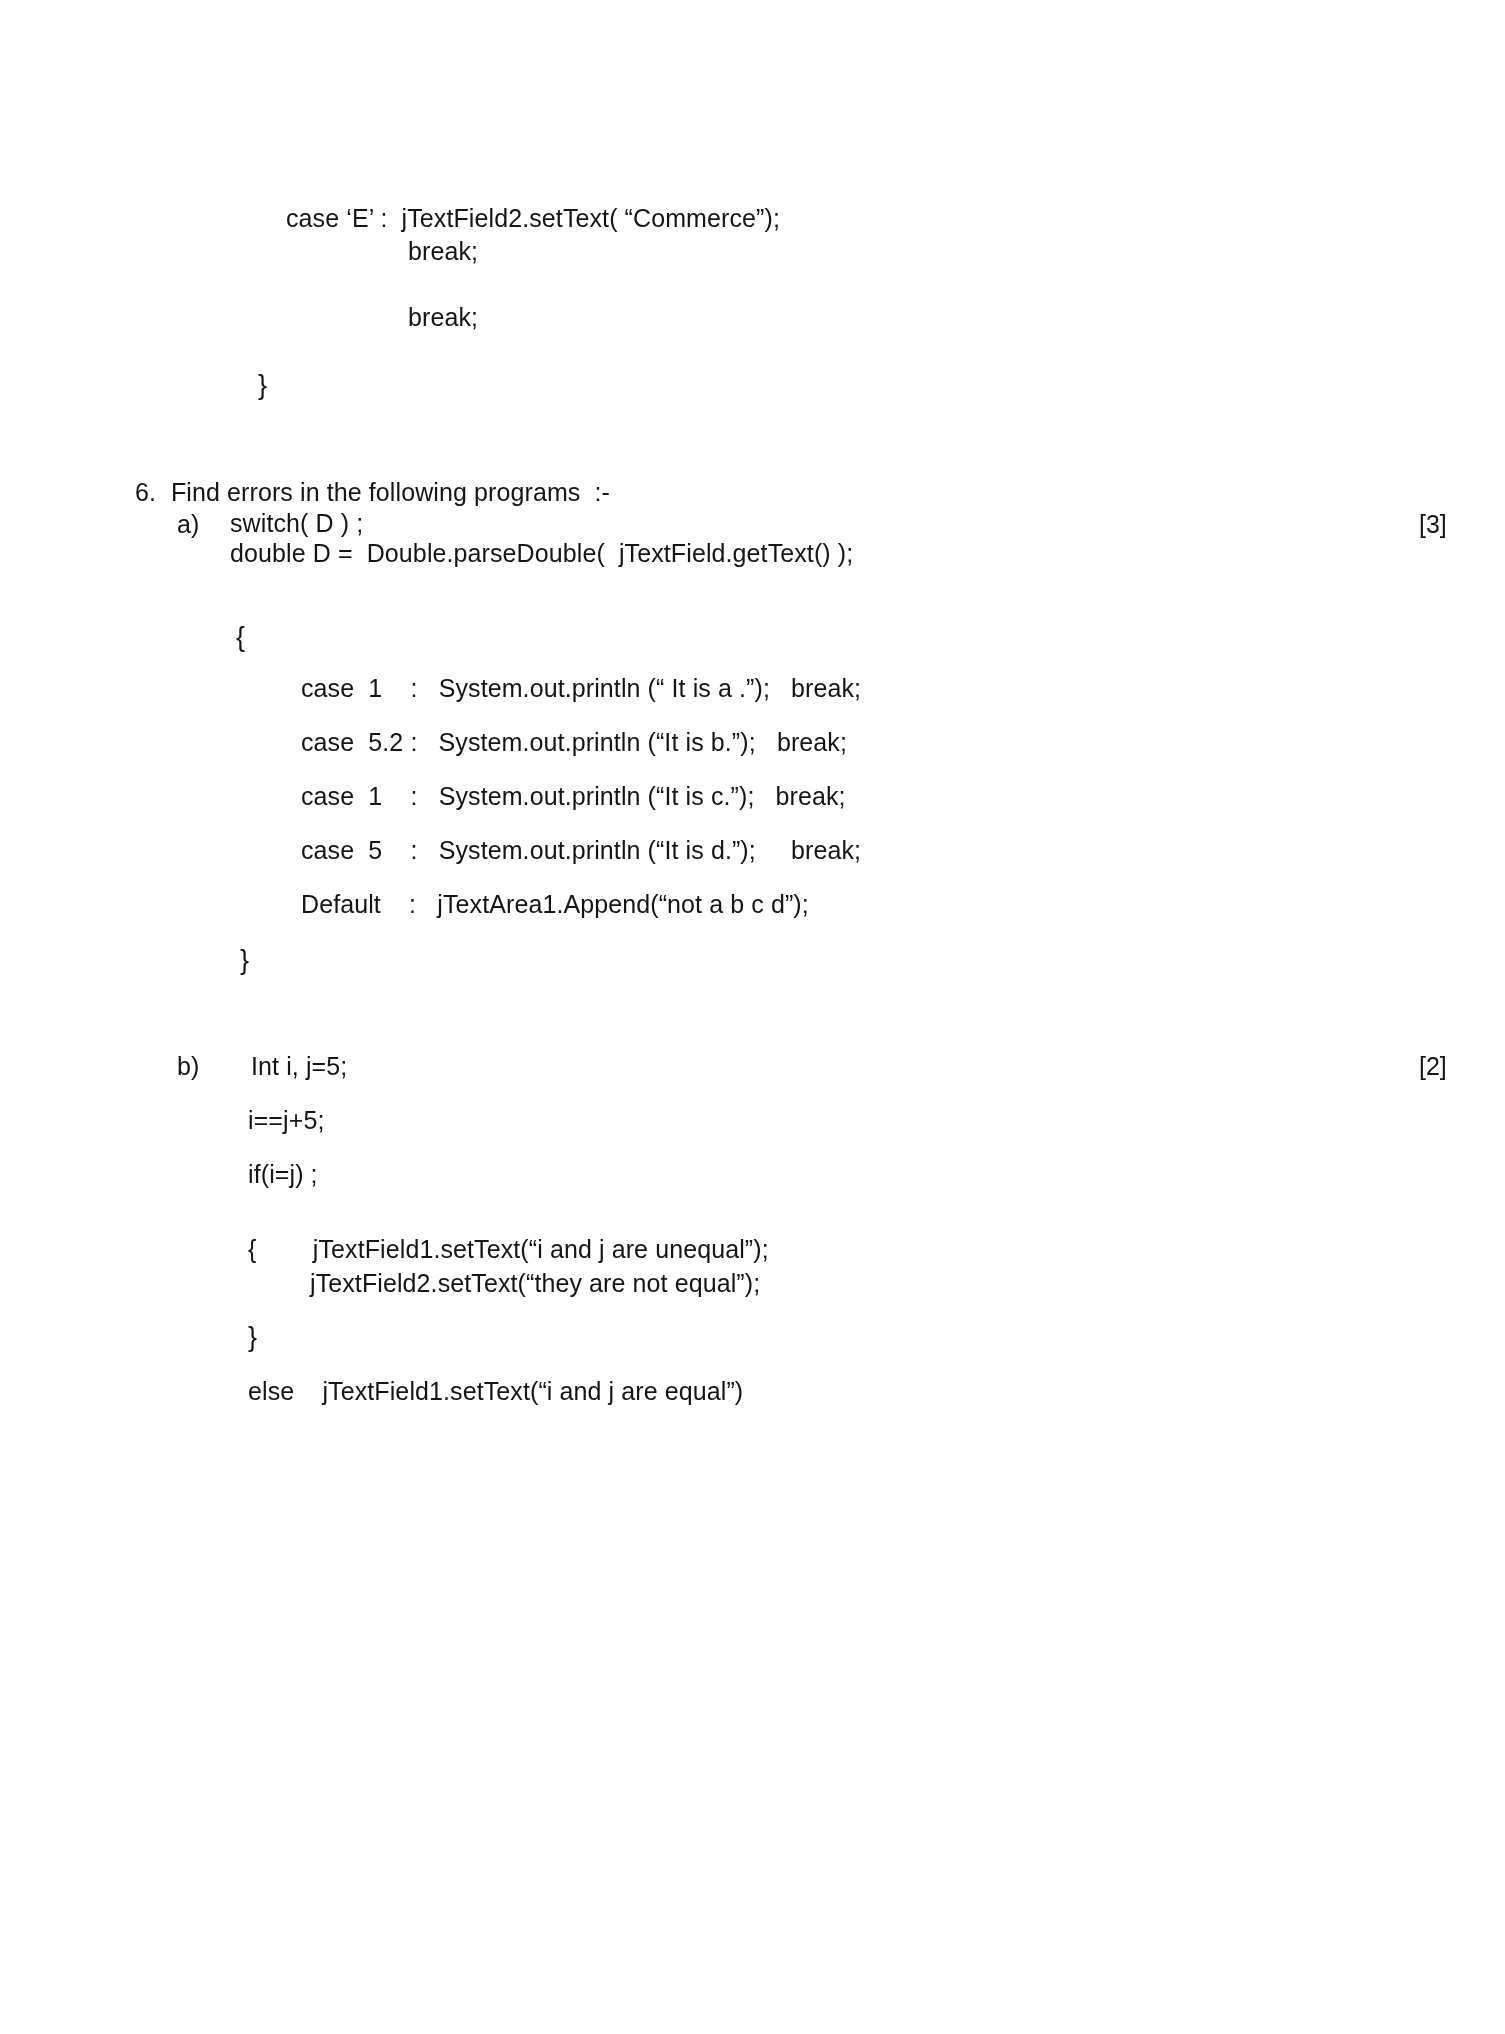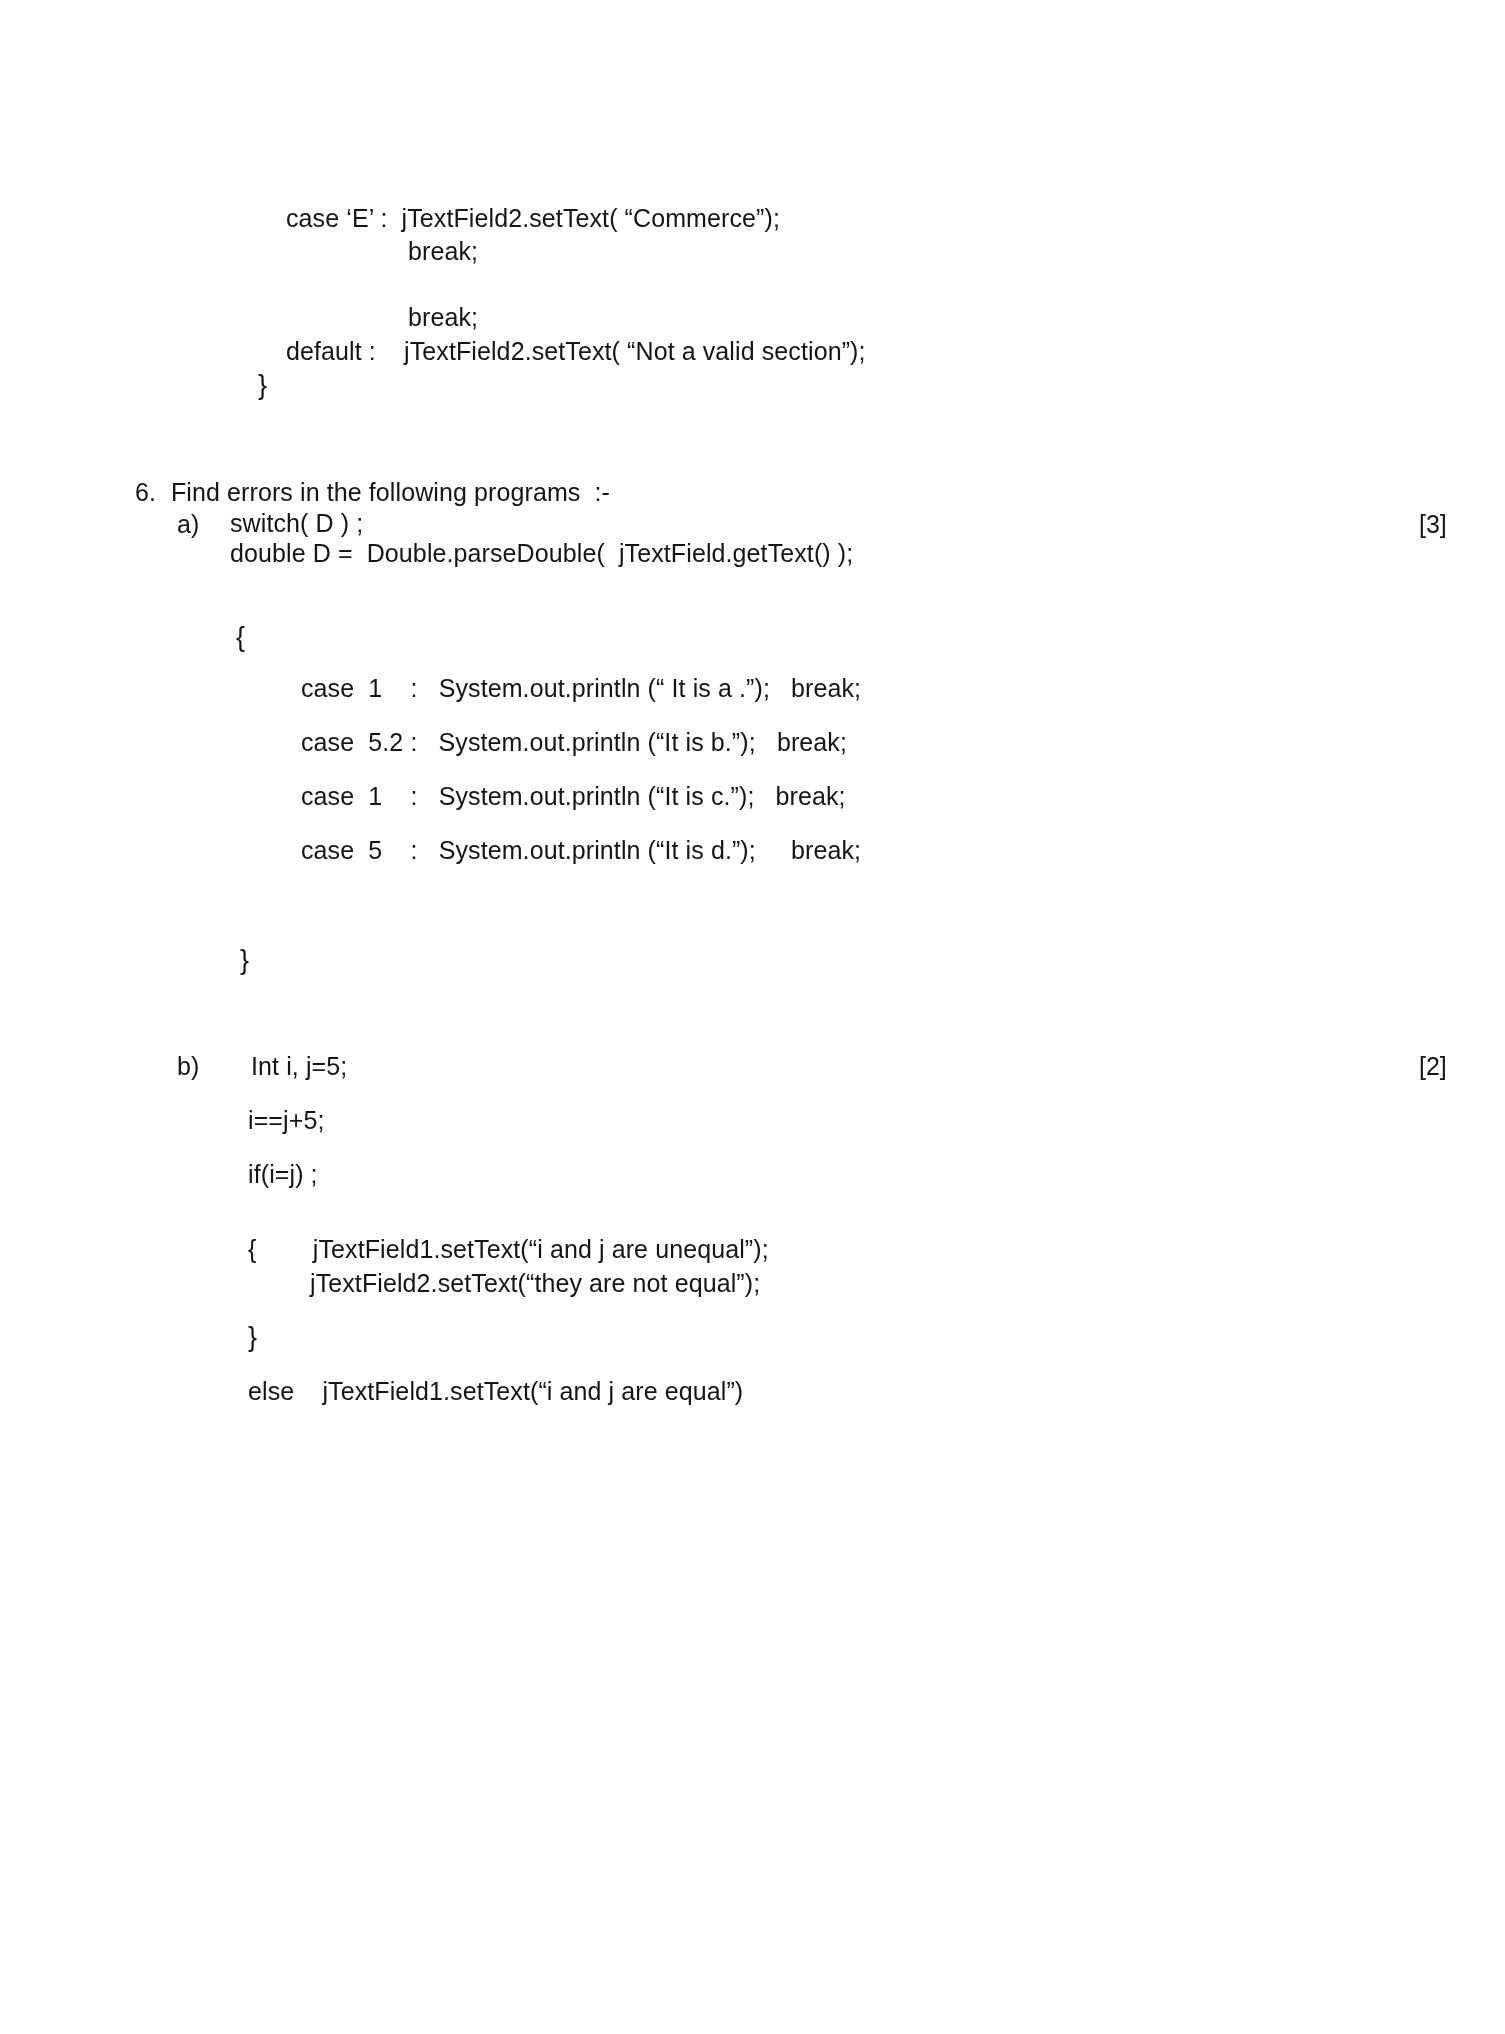--- a/index.html
+++ b/index.html
@@ -51,21 +51,20 @@
 
 <div class="page">
 
   <div class="ln" style="left:286px; top:203px;">case ‘E’ :  jTextField2.setText( “Commerce”);</div>
 
   <div class="ln" style="left:408px; top:236px;">break;</div>
 
 
   <div class="ln" style="left:408px; top:302px;">break;</div>
 
-  <div class="ln" style="left:286px; top:336px;">default :    jTextField2.setText( “Not a valid section”);</div>
 
   <div class="brace" style="left:258px; top:370px;">}</div>
 
   <div class="num" style="left:135px; top:477px;">6.</div>
 
   <div class="ln" style="left:171px; top:477px;">Find errors in the following programs  :-</div>
 
   <div class="num" style="left:177px; top:509px;">a)</div>
 
   <div class="marks" style="left:1419px; top:509px;">[3]</div>
@@ -77,20 +76,21 @@
   <div class="brace" style="left:236px; top:622px;">{</div>
 
   <div class="ln" style="left:301px; top:673px;">case  1    :   System.out.println (“ It is a .”);   break;</div>
 
   <div class="ln" style="left:301px; top:727px;">case  5.2 :   System.out.println (“It is b.”);   break;</div>
 
   <div class="ln" style="left:301px; top:781px;">case  1    :   System.out.println (“It is c.”);   break;</div>
 
   <div class="ln" style="left:301px; top:835px;">case  5    :   System.out.println (“It is d.”);     break;</div>
 
+  <div class="ln" style="left:301px; top:889px;">Default    :   jTextArea1.Append(“not a b c d”);</div>
 
   <div class="brace" style="left:240px; top:945px;">}</div>
 
   <div class="num" style="left:177px; top:1051px;">b)</div>
 
   <div class="marks" style="left:1419px; top:1051px;">[2]</div>
 
   <div class="ln" style="left:251px; top:1051px;">Int i, j=5;</div>
 
   <div class="ln" style="left:248px; top:1105px;">i==j+5;</div>

